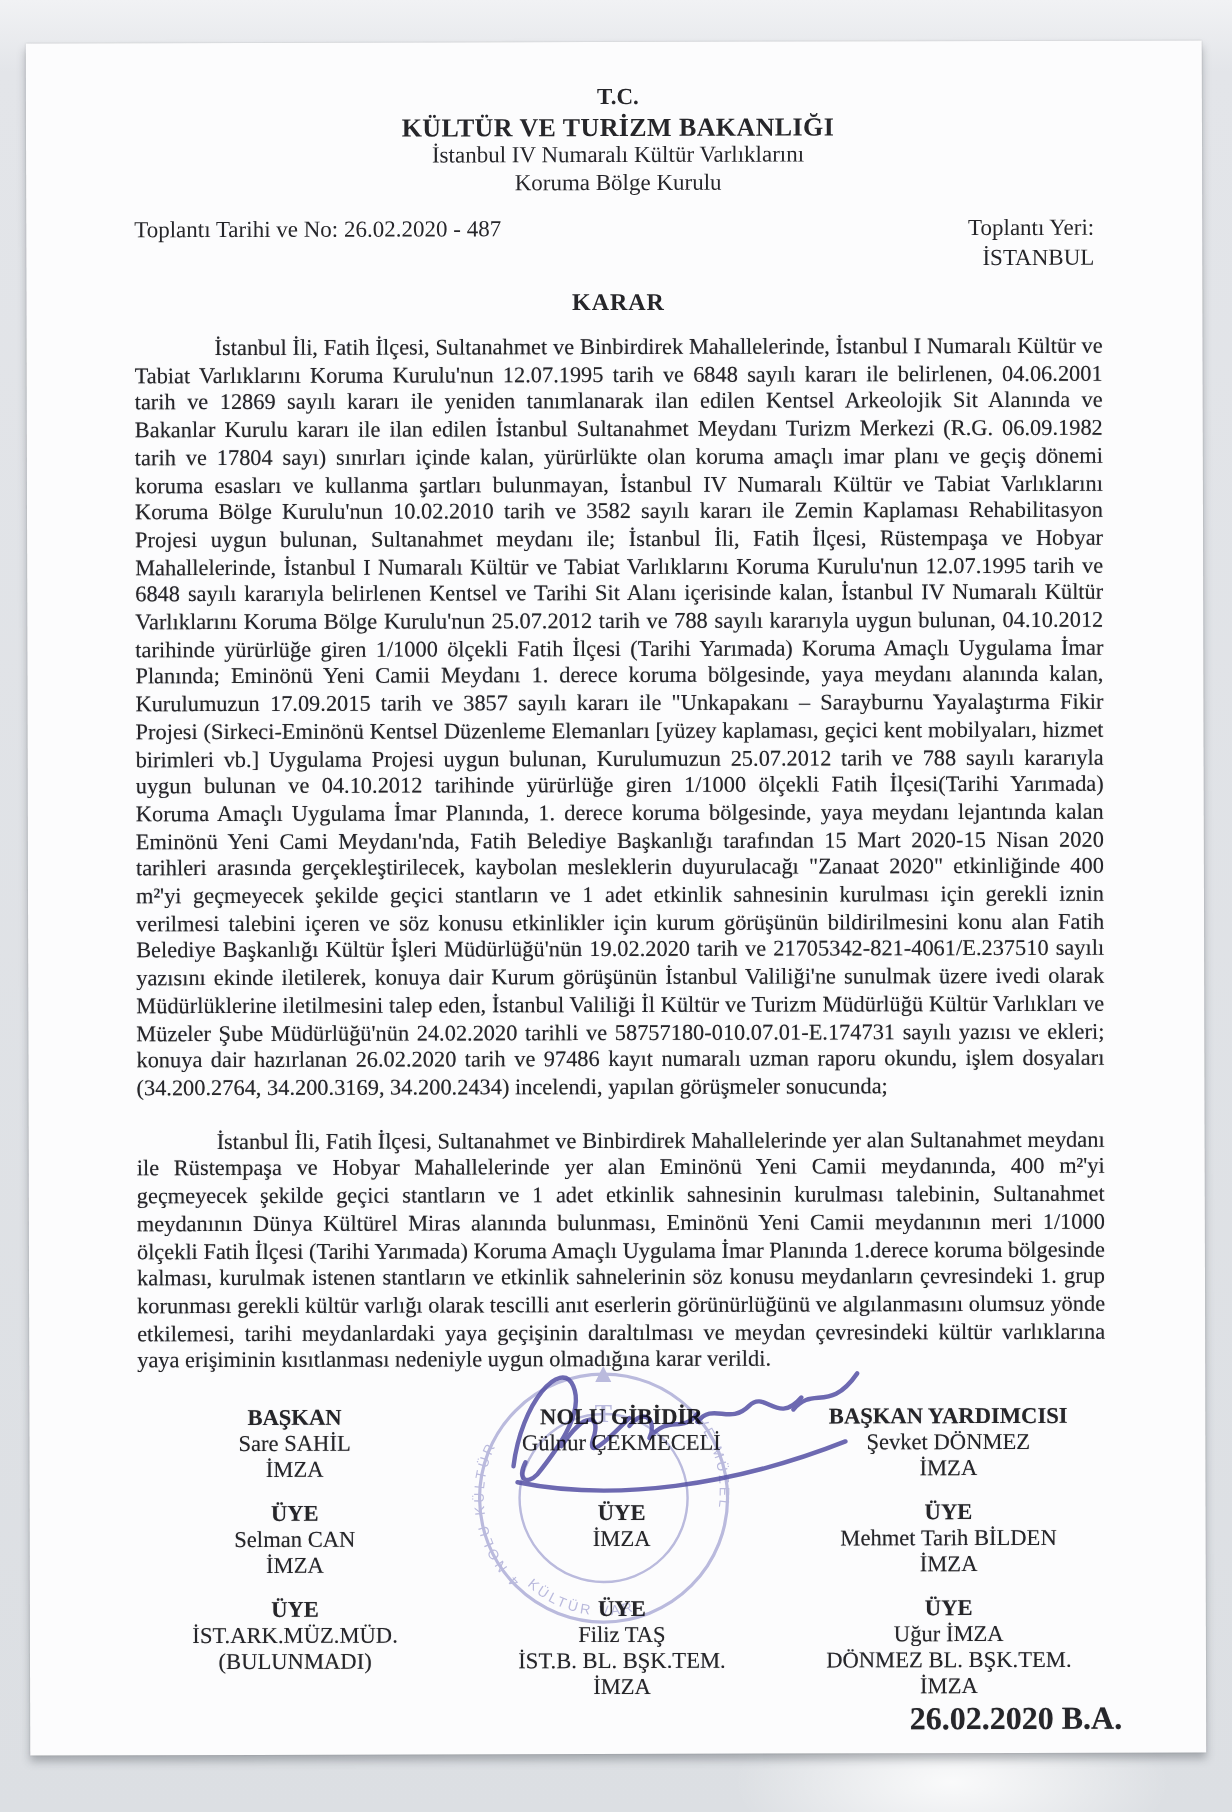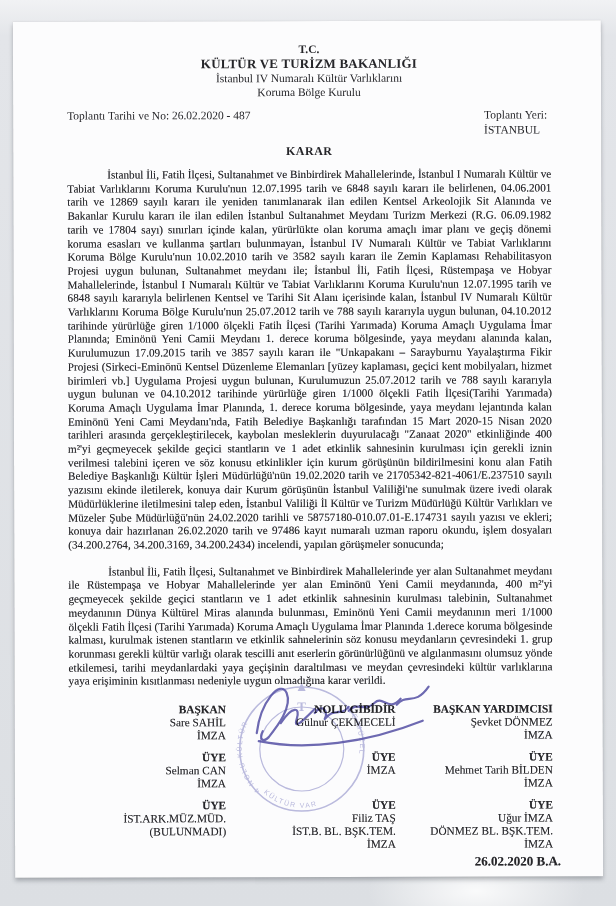--- a/index.html
+++ b/index.html
@@ -11,32 +11,32 @@
     transform:rotate(-0.15deg);box-shadow:0 3px 4px rgba(60,65,75,.35),0 0 1px rgba(0,0,0,.2);
     box-sizing:border-box;padding:21px 50px 0 54px;color:#26262a;overflow:hidden;}
   .center{text-align:center;}
   .hdr-line{line-height:14px;font-size:11.5px;}
   .hdr-ministry{font-weight:700;font-size:13px;line-height:15px;letter-spacing:.2px;}
   .hdr-tc{font-weight:700;}
   .meta{display:flex;justify-content:space-between;margin-top:9px;font-size:11.5px;line-height:15px;}
   .meta-label{font-weight:400;}
   .meta-label.w2{display:inline-block;width:110px;}
   .meta-colon{font-weight:700;}
-  .meta-right{text-align:left;padding-right:4px;}
+  .meta-right{text-align:right;padding-right:4px;}
   .doc-title{font-weight:700;font-size:12px;letter-spacing:.5px;margin-top:6px;}
   .body-par{font-size:11.2px;line-height:13.7px;text-align:justify;text-indent:40px;
     margin:0;text-shadow:0 0 .4px rgba(20,20,25,.45);}
   .body-par.first{margin-top:9px;}
   .body-par.second{margin-top:13px;}
   .sig-grid{display:grid;grid-template-columns:1fr 1.08fr 1fr;row-gap:0;margin-top:15px;
     text-align:center;font-size:11.3px;line-height:13px;position:relative;z-index:2;}
-  .sig-block{margin-bottom:9px;text-align:right;}
+  .sig-block{margin-bottom:9px;}
   .sig-line{text-shadow:0 0 .4px rgba(20,20,25,.4);}
   .sig-line.role{font-weight:700;}
-  .footer-note{position:absolute;right:42px;bottom:7px;font-size:13px;font-weight:700;
+  .footer-note{position:absolute;right:42px;bottom:7px;font-size:16px;font-weight:700;
     text-shadow:0 0 .4px rgba(20,20,25,.4);}
   .ink-overlay{position:absolute;left:182px;top:640px;width:250px;height:200px;z-index:3;
     pointer-events:none;mix-blend-mode:multiply;}
 </style>
 </head>
 <body>
 
 <div class="glow"></div>
 
 <div class="page">

